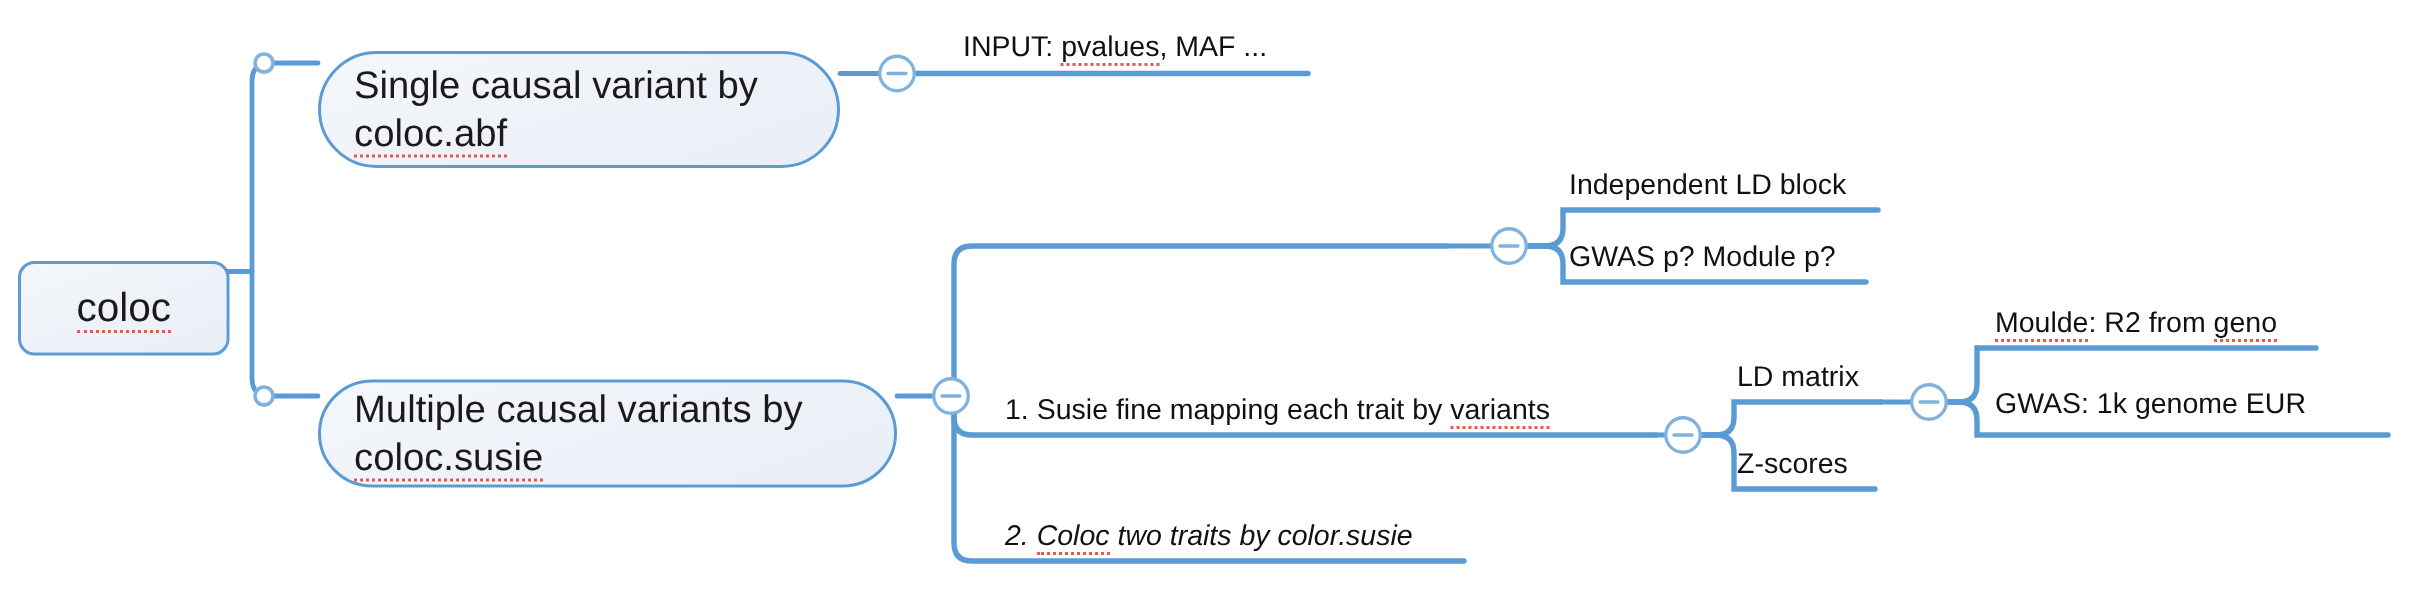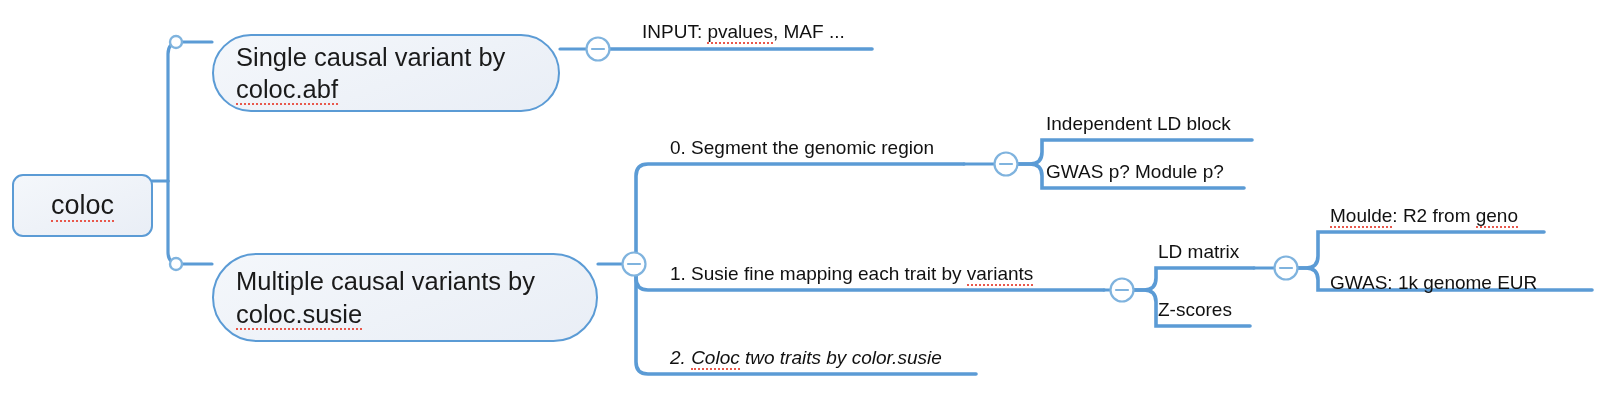--- a/index.html
+++ b/index.html
@@ -146,30 +146,27 @@
     <span class="txt">
       <span>Single causal variant by</span><br>
       <span class="sp">coloc.abf</span>
     </span>
   </div>
 
   <div class="lnode" style="left:636px; top:22px;">
     <span class="txt"><span>INPUT: </span><span class="sp">pvalues</span><span>, MAF ...</span></span>
   </div>
 
-  <div class="node node-pill" style="left:212px; top:229px; width:386px; height:89px;">
+  <div class="node node-pill" style="left:212px; top:229px; width:386px; height:72px;">
     <span class="txt">
       <span>Multiple causal variants by</span><br>
       <span class="sp">coloc.susie</span>
     </span>
   </div>
 
-  <div class="lnode" style="left:664px; top:138px;">
-    <span class="txt">0. Segment the genomic region</span>
-  </div>
 
   <div class="lnode" style="left:1040px; top:114px;">
     <span class="txt">Independent LD block</span>
   </div>
 
   <div class="lnode" style="left:1040px; top:162px;">
     <span class="txt">GWAS p? Module p?</span>
   </div>
 
   <div class="lnode" style="left:664px; top:264px;">
@@ -181,21 +178,21 @@
   </div>
 
   <div class="lnode" style="left:1152px; top:300px;">
     <span class="txt">Z-scores</span>
   </div>
 
   <div class="lnode" style="left:1324px; top:206px;">
     <span class="txt"><span class="sp">Moulde</span><span>: R2 from </span><span class="sp">geno</span></span>
   </div>
 
-  <div class="lnode" style="left:1324px; top:273px;">
+  <div class="lnode" style="left:1324px; top:260px;">
     <span class="txt">GWAS: 1k genome EUR</span>
   </div>
 
   <div class="lnode" style="left:664px; top:348px;font-style:italic;">
     <span class="txt"><span>2. </span><span class="sp">Coloc</span><span> two traits by color.susie</span></span>
   </div>
 
 </div>
 
 </body></html>

